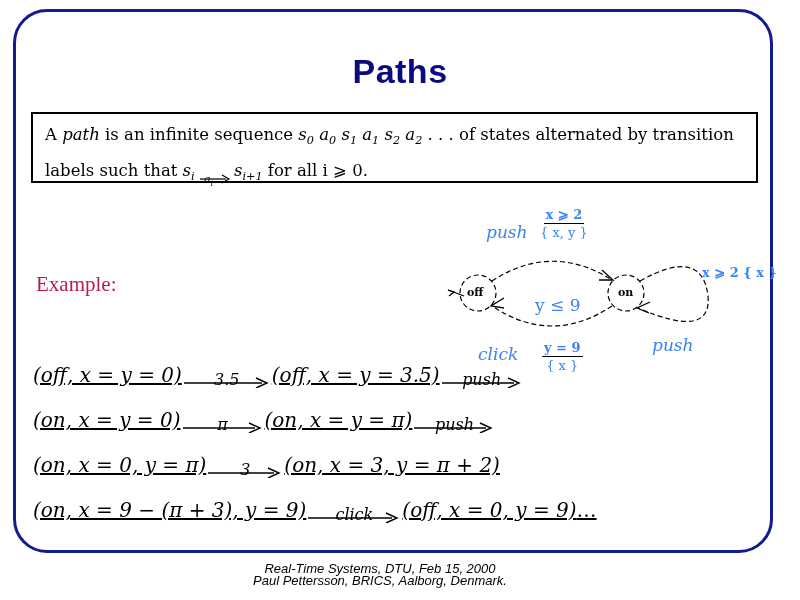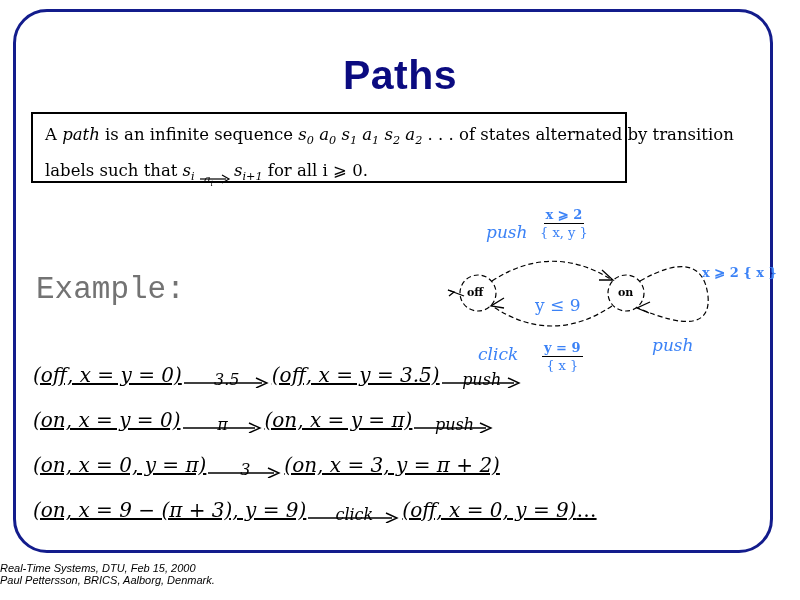--- a/index.html
+++ b/index.html
@@ -28,30 +28,30 @@
     pointer-events: none;
   }
   #slide-title {
     position: absolute;
     left: 0;
     top: 52px;
     width: 800px;
     text-align: center;
     font-family: "Liberation Sans", sans-serif;
     font-weight: bold;
-    font-size: 41px;
+    font-size: 34px;
     letter-spacing: 0.5px;
     color: #0b0b80;
   }
   
   #definition-box {
     position: absolute;
     left: 31px;
     top: 112px;
-    width: 596px;
+    width: 727px;
     height: 71px;
     border: 2px solid #000000;
     box-sizing: border-box;
     background: #ffffff;
   }
   #definition-text {
     position: absolute;
     left: 12px;
     top: 6px;
     width: 706px;
@@ -61,23 +61,23 @@
     color: #000000;
     white-space: normal;
   }
   .it { font-style: italic; }
   .sub { font-size: 0.68em; vertical-align: sub; }
 
   #example-label {
     position: absolute;
     left: 36px;
     top: 272px;
-    font-family: Liberation Mono, monospace;
-    font-size: 31px;
-    color: #737373;
+    font-family: Liberation Serif, serif;
+    font-size: 21px;
+    color: #be185d;
   }
 
   
   #automaton {
     position: absolute;
     left: 430px;
     top: 200px;
     width: 360px;
     height: 180px;
   }
@@ -131,24 +131,24 @@
     font-style: italic;
     line-height: 12px;
   }
   .arrow-svg { display: block; }
 
   #footer {
     position: absolute;
     left: 0;
     top: 563px;
     width: 760px;
-    text-align: left;
+    text-align: center;
     font-family: "Liberation Sans", sans-serif;
     font-style: italic;
-    font-size: 11px;
+    font-size: 13px;
     line-height: 11.5px;
     color: #000000;
   }
 </style>
 </head>
 <body>
 
 <div id="slide">
 
   <div id="slide-frame"></div>

